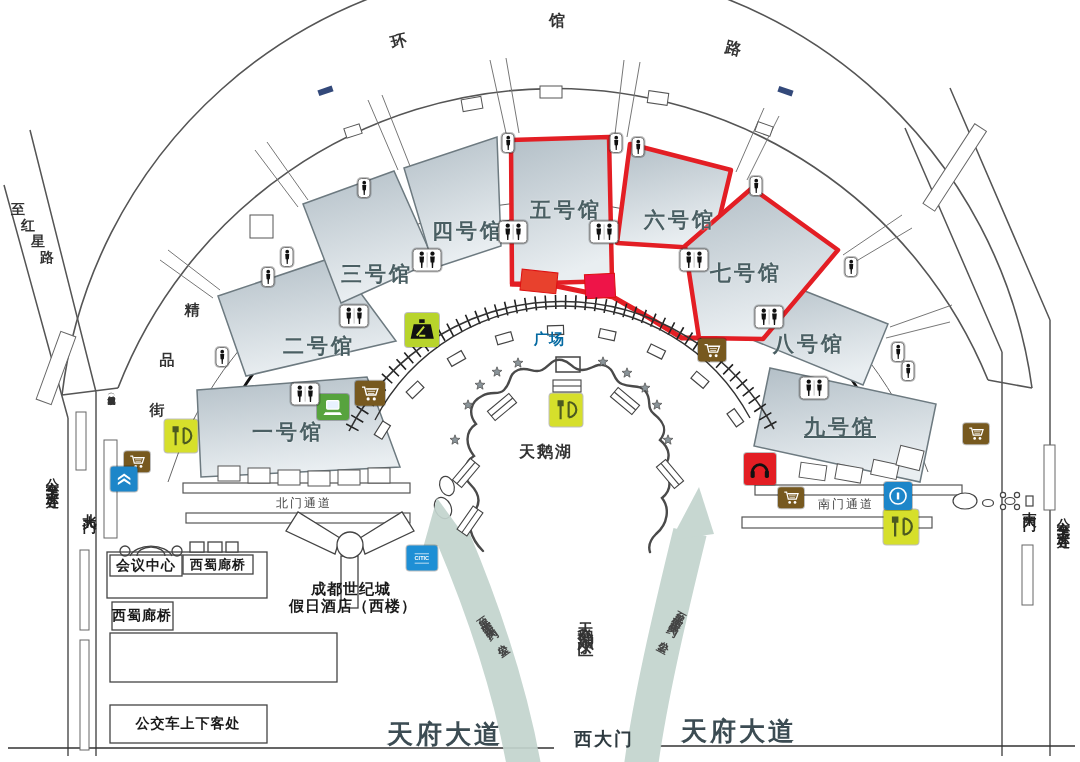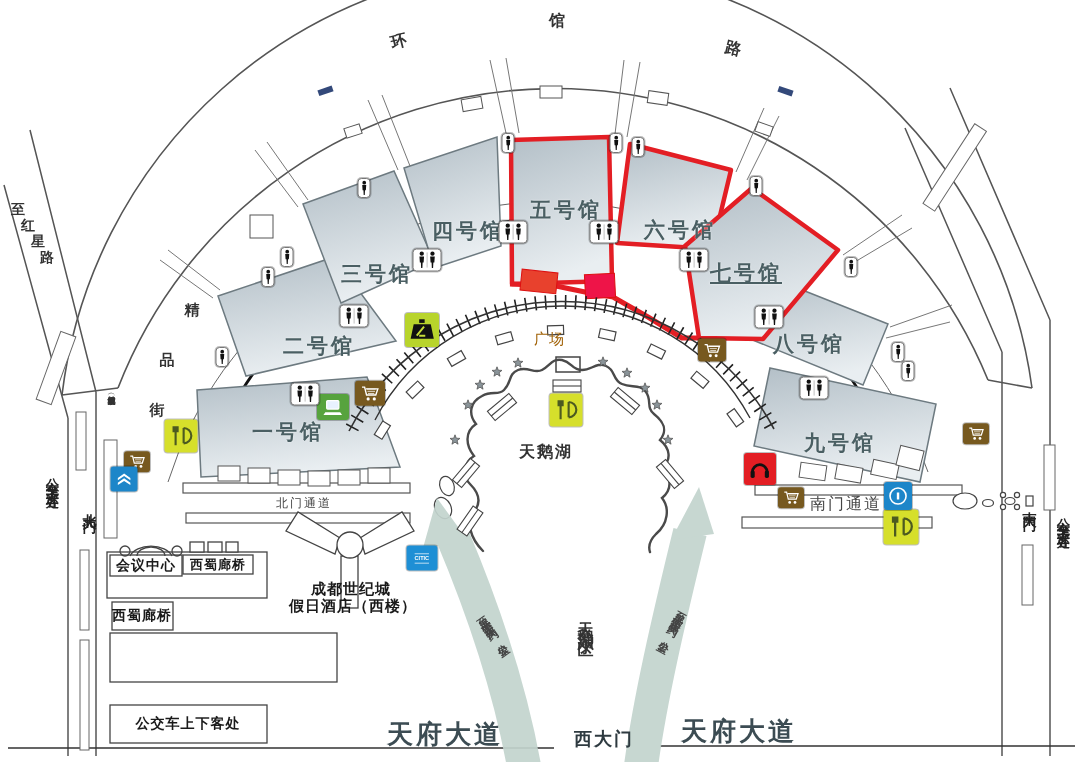--- a/index.html
+++ b/index.html
@@ -231,34 +231,34 @@
 
 <span class="char" style="left:192px;top:310px;font-size:15px;">精</span>
 <span class="char" style="left:167px;top:360px;font-size:15px;">品</span>
 <span class="char" style="left:157px;top:410px;font-size:15px;">街</span>
 
 <div class="lbl hall-lbl" style="left:288px;top:432px;">一号馆</div>
 <div class="lbl hall-lbl" style="left:319px;top:346px;">二号馆</div>
 <div class="lbl hall-lbl" style="left:377px;top:274px;">三号馆</div>
 <div class="lbl hall-lbl" style="left:468px;top:231px;">四号馆</div>
 <div class="lbl hall-lbl" style="left:566px;top:210px;">五号馆</div>
-<div class="lbl hall-lbl" style="left:658px;top:230px;padding-left:44px;">六号馆</div>
-<div class="lbl hall-lbl" style="left:746px;top:273px;text-decoration:underline;">七号馆</div>
+<div class="lbl hall-lbl" style="left:658px;top:220px;padding-left:44px;">六号馆</div>
+<div class="lbl hall-lbl" style="left:746px;top:273px;">七号馆</div>
 <div class="lbl hall-lbl" style="left:809px;top:344px;">八号馆</div>
-<div class="lbl hall-lbl" style="left:840px;top:443px;">九号馆</div>
-
-<div class="lbl" style="left:549px;top:339px;font-size:15px;font-weight:normal;color:#a16207;">广场</div>
+<div class="lbl hall-lbl" style="left:840px;top:427px;text-decoration:underline;">九号馆</div>
+
+<div class="lbl" style="left:549px;top:339px;font-size:15px;font-weight:bold;color:#0369a1;">广场</div>
 <div class="lbl" style="left:546px;top:452px;font-size:16px;font-weight:bold;color:#333;letter-spacing:2px;">天鹅湖</div>
 <div class="lbl v" style="left:585px;top:622px;font-size:16px;font-weight:bold;color:#333;letter-spacing:5px;">天鹅湖小区</div>
 
 <div class="lbl v" style="left:90px;top:506px;font-size:14px;font-weight:bold;letter-spacing:2px;">北大门</div>
 <div class="lbl v" style="left:1030px;top:504px;font-size:14px;font-weight:bold;letter-spacing:2px;">南大门</div>
 <div class="lbl" style="left:604px;top:739px;font-size:18px;font-weight:bold;color:#2e3a40;letter-spacing:2px;">西大门</div>
 <div class="lbl" style="left:304px;top:503px;font-size:12px;color:#444;letter-spacing:2px;">北门通道</div>
-<div class="lbl" style="left:846px;top:504px;font-size:16px;color:#444;letter-spacing:2px;">南门通道</div>
+<div class="lbl" style="left:846px;top:504px;font-size:12px;color:#444;letter-spacing:2px;">南门通道</div>
 
 <div class="lbl v" style="left:52px;top:478px;font-size:13px;font-weight:bold;letter-spacing:3px;">公交车上下客处</div>
 <div class="lbl v" style="left:1063px;top:518px;font-size:13px;font-weight:bold;letter-spacing:3px;">公交车上下客处</div>
 
 <div class="lbl road-lbl" style="left:445px;top:734px;font-size:26px;letter-spacing:3px;">天府大道</div>
 <div class="lbl road-lbl" style="left:739px;top:731px;font-size:26px;letter-spacing:3px;">天府大道</div>
 
 <div class="lbl bld-lbl" style="left:146px;top:566px;">会议中心</div>
 <div class="lbl bld-lbl" style="left:218px;top:565px;font-size:13px;">西蜀廊桥</div>
 <div class="lbl bld-lbl" style="left:142px;top:616px;">西蜀廊桥</div>

